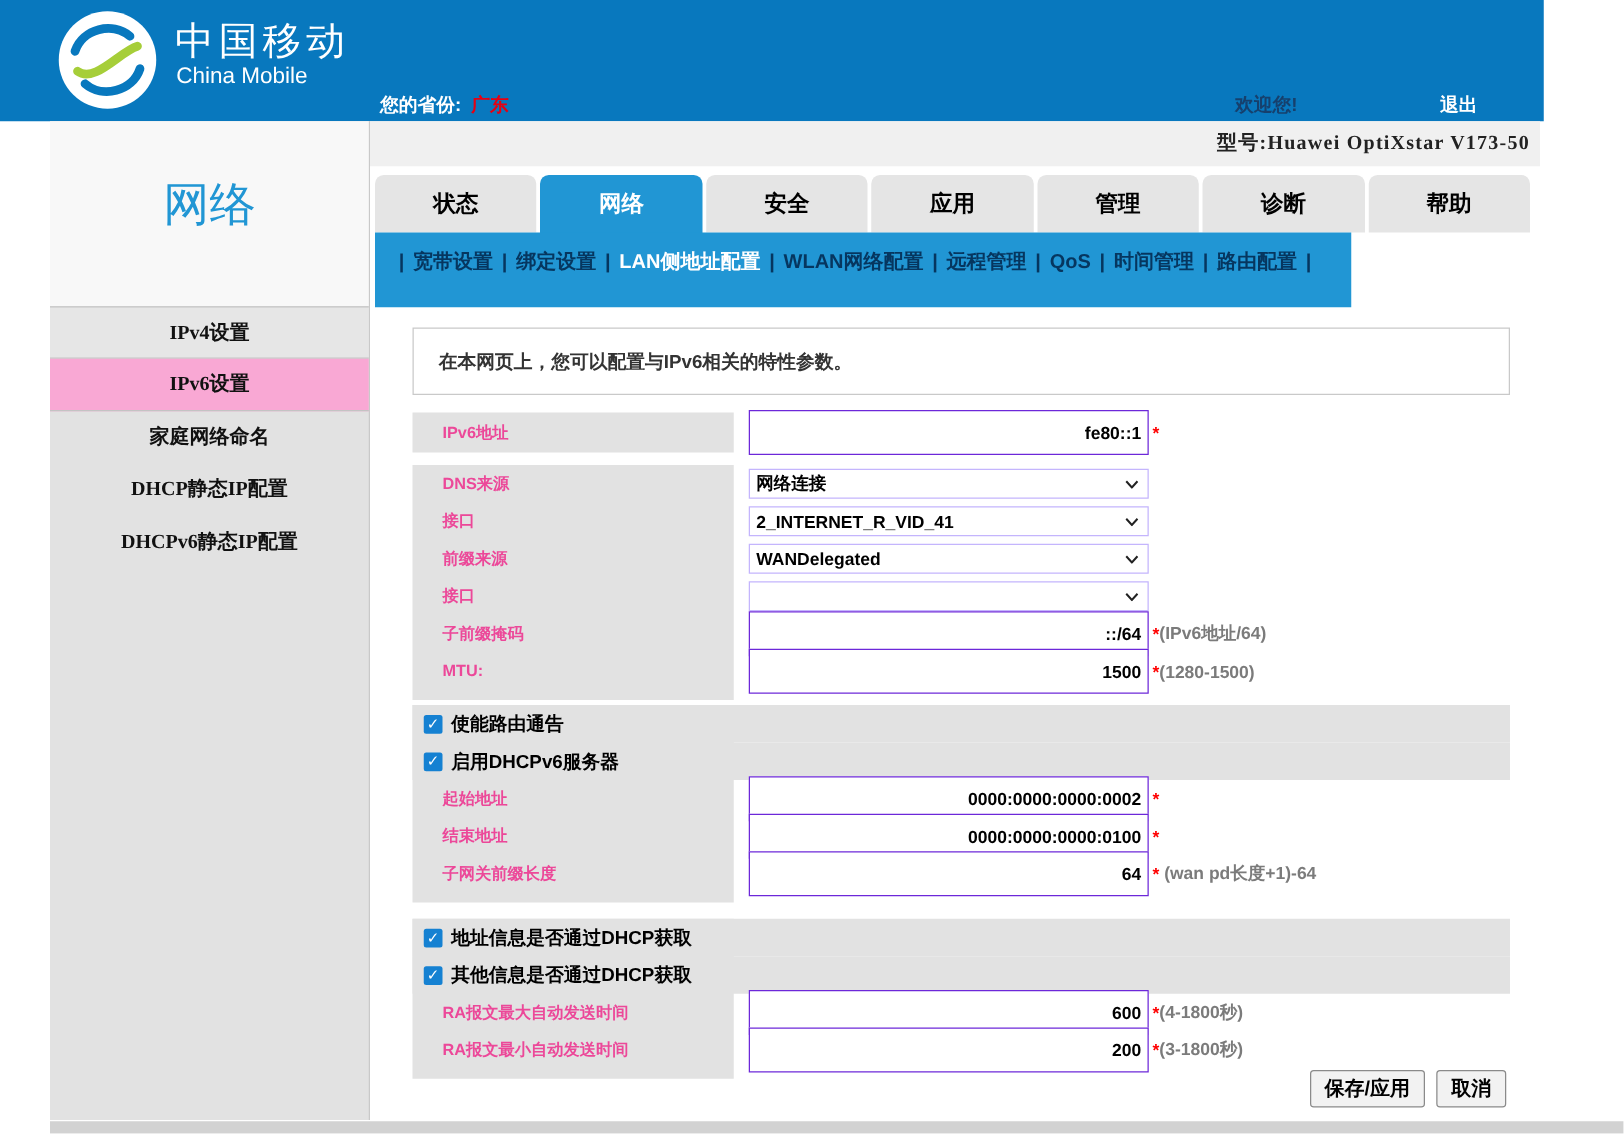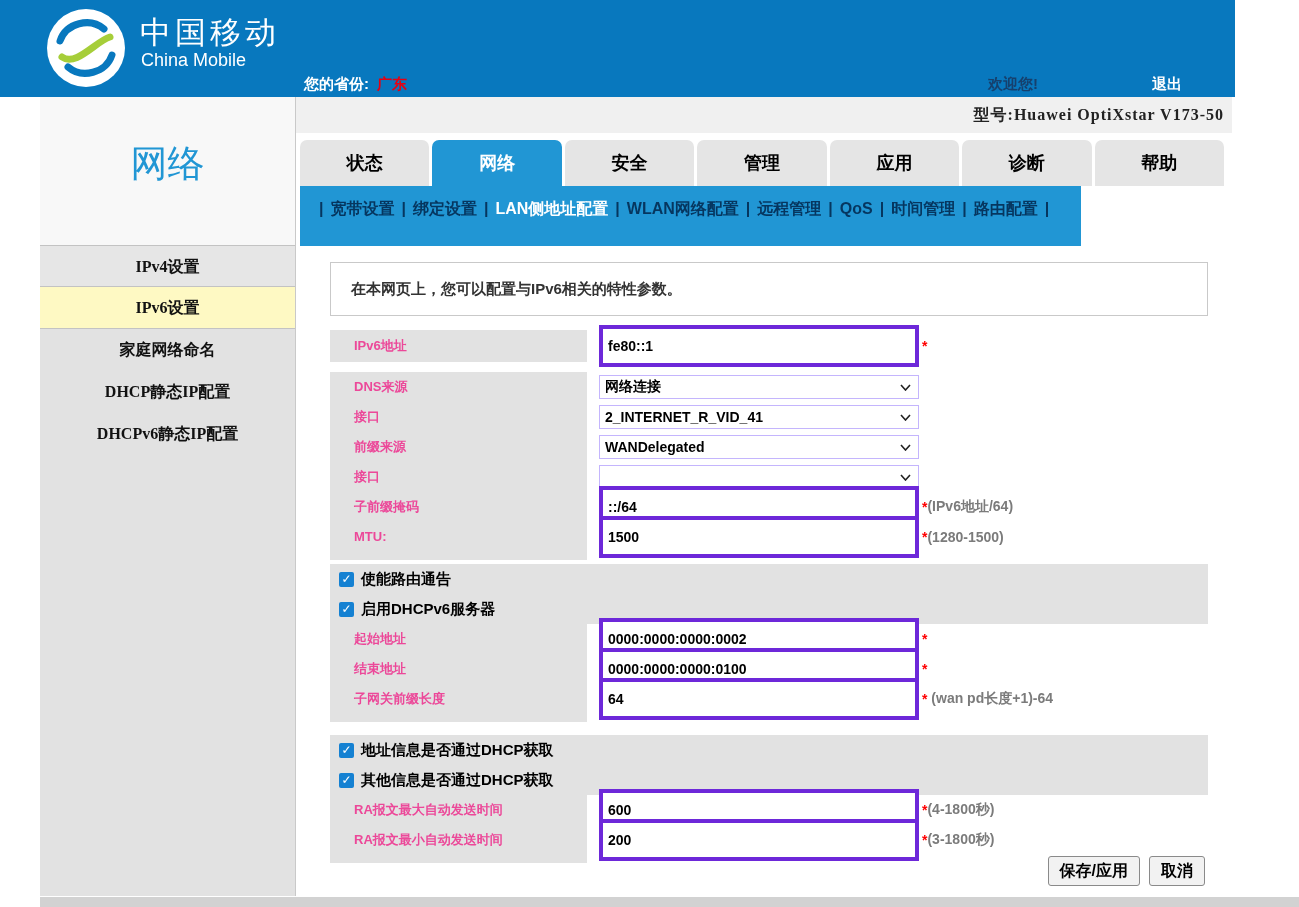--- a/index.html
+++ b/index.html
@@ -34,21 +34,21 @@
   
   .sidebar{position:absolute;left:40px;top:97px;width:256px;height:799px;background:var(--label-bg);
     border-right:1px solid #c9c9c9;box-sizing:border-box;}
   .side-title-area{position:absolute;left:0;top:0;width:100%;height:148px;background:#f8f8f8;}
   .side-title{margin:0;padding-top:42px;text-align:center;font-size:37px;font-weight:normal;
     color:var(--accent-blue);font-family:"Liberation Serif",serif;}
   .side-menu{position:absolute;left:0;top:148px;width:100%;}
   .side-item{height:42px;line-height:42px;text-align:center;font-size:16px;font-weight:bold;
     font-family:"Liberation Serif",serif;color:#111;cursor:pointer;box-sizing:border-box;}
   .side-item.shaded{background:#e6e6e6;border-top:1px solid #c3c3c3;border-bottom:1px solid #c3c3c3;}
-  .side-item.selected{background:#fef9c3;border-bottom:1px solid #c3c3c3;}
+  .side-item.selected{background:#f9a8d4;border-bottom:1px solid #c3c3c3;}
 
   
   .tabs{position:absolute;left:300px;top:140px;width:924px;height:46px;display:flex;gap:3px;align-items:flex-start;}
   .tab{flex:1;height:46px;line-height:46px;background:#e5e5e5;border-radius:7px 7px 0 0;
     text-align:center;font-size:18px;font-weight:bold;color:#000;cursor:pointer;}
   .tab.active{background:var(--accent-blue);color:#fff;height:50px;}
 
   
   .subnav{position:absolute;left:300px;top:186px;width:781px;height:60px;background:var(--accent-blue);
     box-sizing:border-box;padding:13px 0 0 12px;font-size:16px;font-weight:bold;color:var(--subnav-text);}
@@ -66,22 +66,22 @@
   #section-a{top:84px;height:32px;}
   #section-b{top:126px;height:188px;}
   #section-c{top:318px;height:158px;}
   #section-d{top:489px;height:128px;}
   .row{position:relative;height:30px;z-index:1;}
   #section-a .row{height:32px;}
   #section-a .cell-label{line-height:32px;}
   .cell-label{position:absolute;left:0;top:0;width:257px;height:100%;line-height:30px;
     padding-left:24px;box-sizing:border-box;font-size:13px;font-weight:bold;color:#ec4899;}
   .cell-field{position:absolute;left:269px;top:0;height:100%;display:flex;align-items:center;}
-  input.txt{width:320px;height:24px;border:4px solid #6d28d9;background:#fff;box-sizing:border-box;
-    font-family:"Liberation Sans",sans-serif;font-size:14px;font-weight:bold;color:#000;padding:17px 5px;}
+  input.txt{width:320px;height:24px;border:1px solid #6d28d9;background:#fff;box-sizing:border-box;
+    font-family:"Liberation Sans",sans-serif;font-size:14px;font-weight:bold;color:#000;padding:17px 5px;text-align:right;}
   .sel{width:320px;height:24px;border:1px solid #c4b5fd;background:#fff;box-sizing:border-box;
     display:flex;align-items:center;justify-content:space-between;padding:0 7px 0 5px;
     font-size:14px;font-weight:bold;color:#000;cursor:pointer;}
   .star{color:#f00;font-weight:bold;font-size:14px;margin-left:3px;white-space:pre;}
   .hint{color:var(--hint-gray);font-weight:bold;font-size:14px;white-space:pre;}
   .cb-row{display:flex;align-items:center;background:var(--label-bg);padding-left:9px;box-sizing:border-box;}
   .checkbox{width:15px;height:15px;background:var(--checkbox-blue);border-radius:2px;color:#fff;
     font-size:12px;line-height:15px;text-align:center;margin-right:7px;cursor:pointer;flex:0 0 15px;}
   .cb-label{font-size:15px;font-weight:bold;color:#000;}
 
@@ -124,22 +124,22 @@
         <div class="side-item plain">家庭网络命名</div>
         <div class="side-item plain">DHCP静态IP配置</div>
         <div class="side-item plain">DHCPv6静态IP配置</div>
       </div>
   </div>
 
   <div class="tabs" id="tabs">
       <div class="tab">状态</div>
       <div class="tab active">网络</div>
       <div class="tab">安全</div>
+      <div class="tab">应用</div>
       <div class="tab">管理</div>
-      <div class="tab">应用</div>
       <div class="tab">诊断</div>
       <div class="tab">帮助</div>
     </div>
 
   <div class="subnav" id="subnav"><span class="sep">|</span><span class="subitem">宽带设置</span><span class="sep">|</span><span class="subitem">绑定设置</span><span class="sep">|</span><span class="subitem active">LAN侧地址配置</span><span class="sep">|</span><span class="subitem">WLAN网络配置</span><span class="sep">|</span><span class="subitem">远程管理</span><span class="sep">|</span><span class="subitem">QoS</span><span class="sep">|</span><span class="subitem">时间管理</span><span class="sep">|</span><span class="subitem">路由配置</span><span class="sep">|</span></div>
 
   <div class="content">
     <div class="infobox">在本网页上，您可以配置与IPv6相关的特性参数。</div>
     <div class="section" id="section-a">
         <div class="label-bg"></div>

